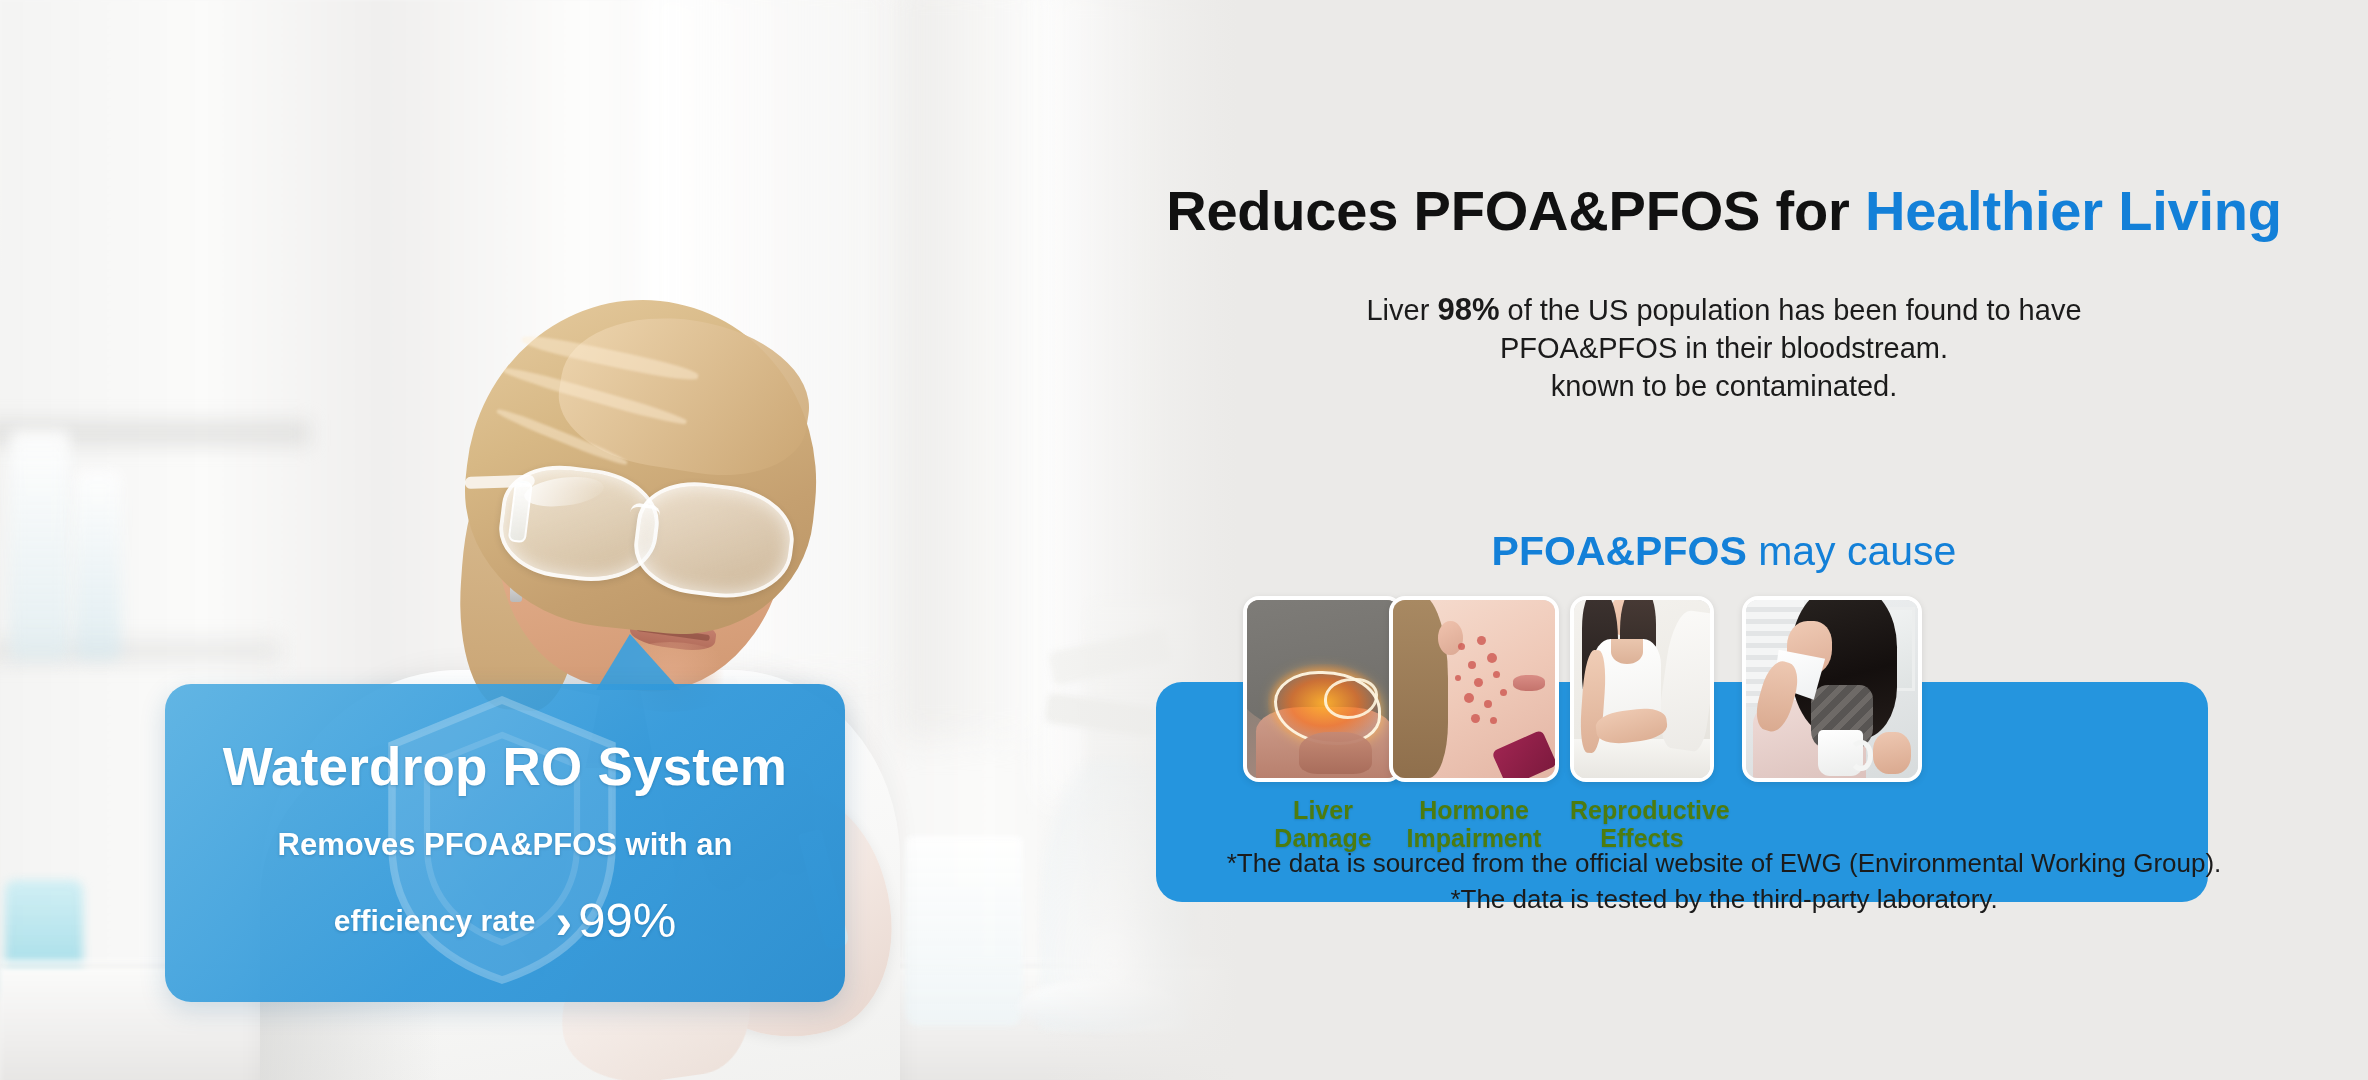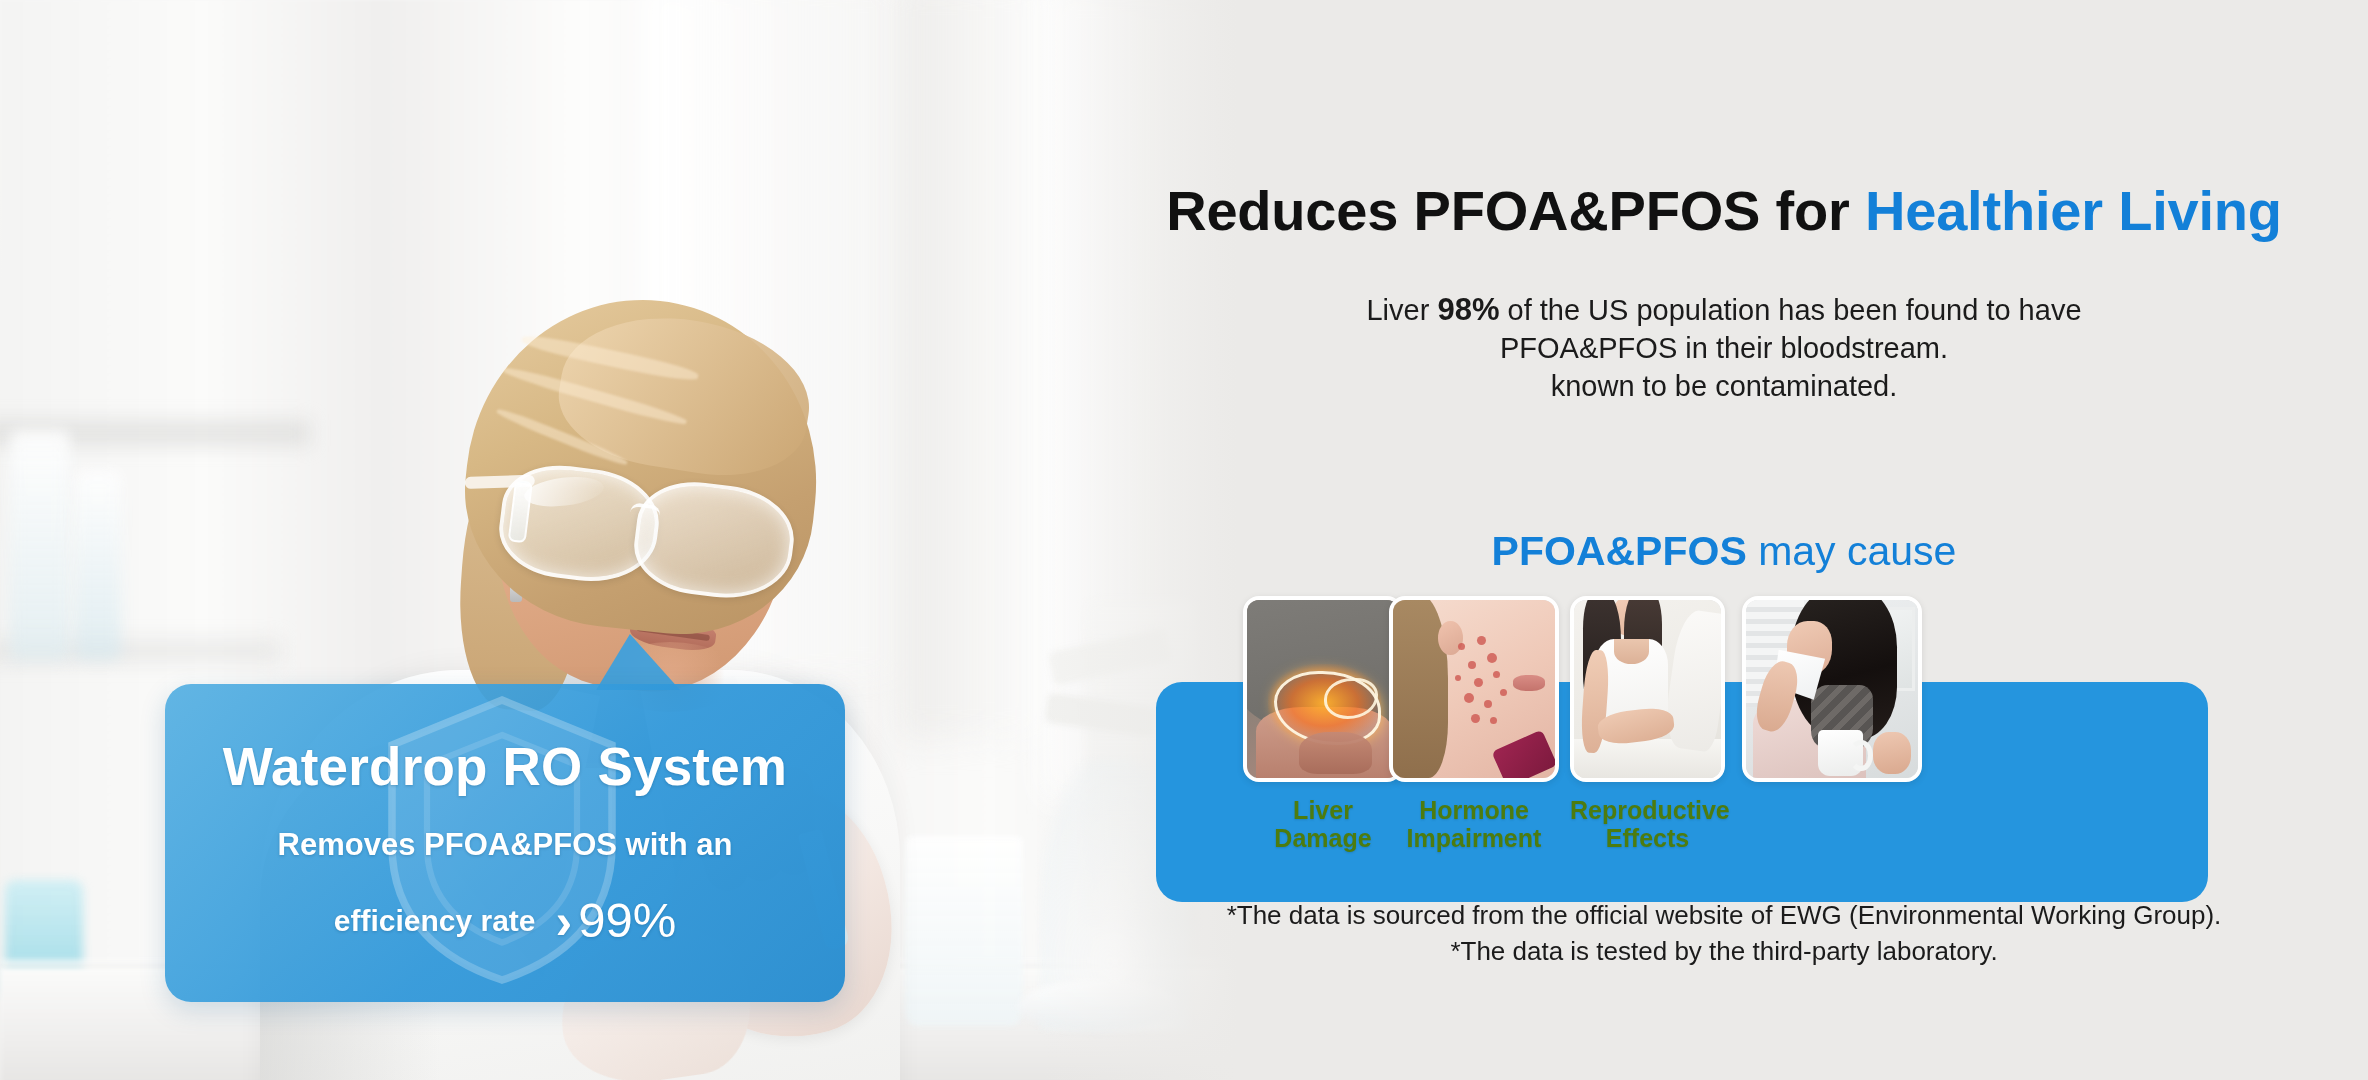--- a/index.html
+++ b/index.html
@@ -193,21 +193,21 @@
   
   .panel{position:absolute;left:76px;top:682px;width:1052px;height:220px;
     background:#2595DE;border-radius:26px;}
   .cards{position:absolute;left:0;top:596px;width:1288px;height:300px;}
   .card{position:absolute;top:0;width:160px;}
   .card .pic{width:160px;height:186px;border-radius:16px;overflow:hidden;position:relative;
     border:4px solid #ffffff;box-sizing:border-box;background:#ddd;
     box-shadow:0 2px 7px rgba(0,0,0,.10);}
   .card .cap{margin-top:14px;text-align:center;color:#4d7c0f;font-weight:bold;
     font-size:25px;line-height:1.12;text-shadow:0 1px 2px rgba(15,80,125,.28);}
-  .c1{left:163px;} .c2{left:309px;width:170px;} .c3{left:490px;width:155px;} .c4{left:662px;width:180px;}
+  .c1{left:163px;} .c2{left:309px;width:170px;} .c3{left:490px;width:144px;} .c4{left:662px;width:180px;}
   .c2 .pic,.c3 .pic,.c4 .pic{width:100%;}
 
   
   .art{position:absolute;inset:0;}
   
   .liver-bg{position:absolute;inset:0;background:linear-gradient(160deg,#9c9289 0%,#8d8178 45%,#b08a7e 100%);}
   .liver-shirt{position:absolute;left:-10%;top:-6%;width:125%;height:80%;border-radius:0 0 40% 40%;
     background:linear-gradient(170deg,#7f7d79,#6e6c68);}
   .liver-skin{position:absolute;left:6%;bottom:0;width:90%;height:40%;border-radius:34% 34% 0 0;
     background:linear-gradient(180deg,#cf9e8c,#b8806e);}
@@ -272,21 +272,21 @@
     border-radius:28% 22% 34% 30%;}
   .imm-arm{position:absolute;left:8%;top:34%;width:20%;height:40%;border-radius:42%;
     background:linear-gradient(170deg,#eec9b3,#d9a98f);transform:rotate(16deg);}
   .imm-mug{position:absolute;left:42%;bottom:1%;width:26%;height:26%;border-radius:5px 5px 12px 12px;
     background:linear-gradient(170deg,#ffffff,#ebeceb);}
   .imm-mug:after{content:"";position:absolute;right:-22%;top:22%;width:30%;height:46%;border-radius:50%;
     border:5px solid #f4f5f4;border-left-color:transparent;}
   .imm-hand{position:absolute;right:4%;bottom:2%;width:22%;height:24%;border-radius:42%;
     background:linear-gradient(170deg,#eec8b2,#d9a88e);}
 
-  .notes{position:absolute;left:40px;top:898px;width:1208px;text-align:center;
+  .notes{position:absolute;left:40px;top:846px;width:1208px;text-align:center;
     color:#1b1b1b;font-size:26px;line-height:1.38;}
   .notes p{margin:0;}
 </style>
 </head>
 <body>
 
 <div class="stage">
 
   <div class="photo">
     <div class="lab-wall"></div>

